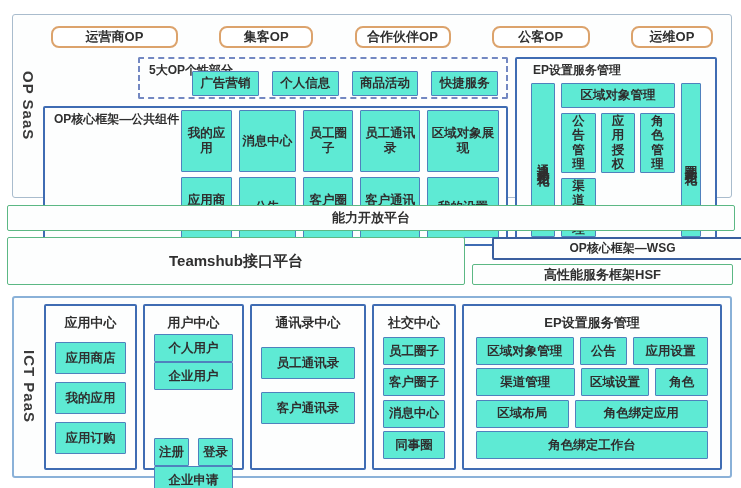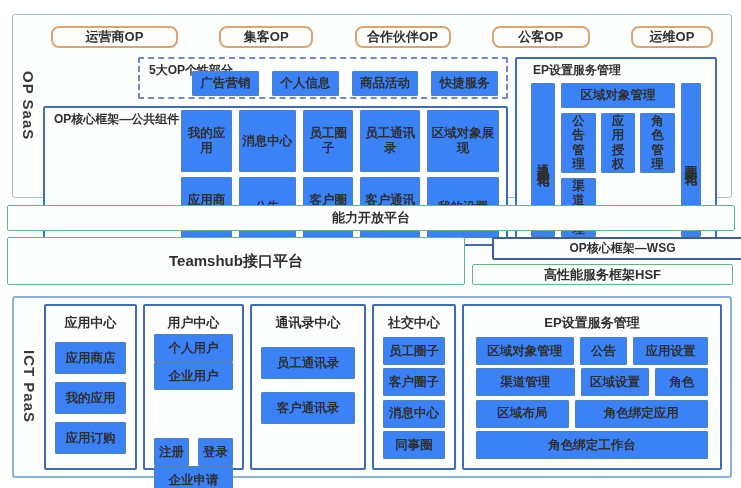--- a/index.html
+++ b/index.html
@@ -2,21 +2,21 @@
 <html><head>
 <meta charset="utf-8">
 <style>
   html,body { margin:0; padding:0; }
   body {
     width:741px; height:488px; position:relative; background:#ffffff;
     font-family:"Liberation Sans","DejaVu Sans",sans-serif; color:#2f2f2f;
     overflow:hidden;
   }
   .box {
-    background:#3b82f6; border:1.6px solid #4f81bd; box-sizing:border-box;
+    background:#5eead4; border:1.6px solid #4f81bd; box-sizing:border-box;
     display:flex; align-items:center; justify-content:center; text-align:center;
     font-weight:bold; font-size:12.5px; line-height:1.15; color:#2f2f2f; border-radius:1px;
   }
   
   .op-saas {
     position:absolute; left:12px; top:14px; width:720px; height:184px;
     border:1.5px solid #a9bccd; border-radius:3px; box-sizing:border-box;
     display:flex; background:#fdfefe;
   }
   .vlabel {

